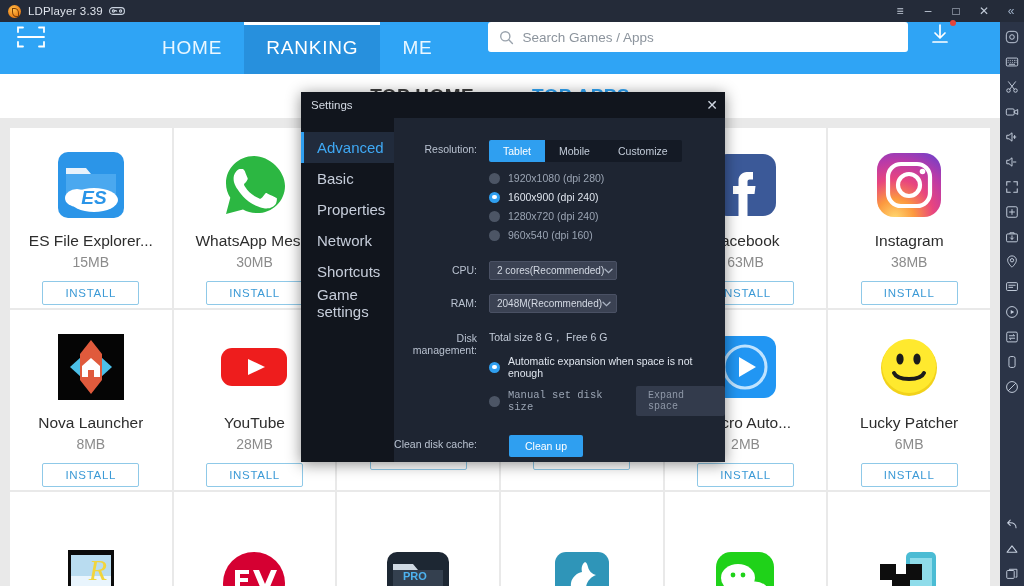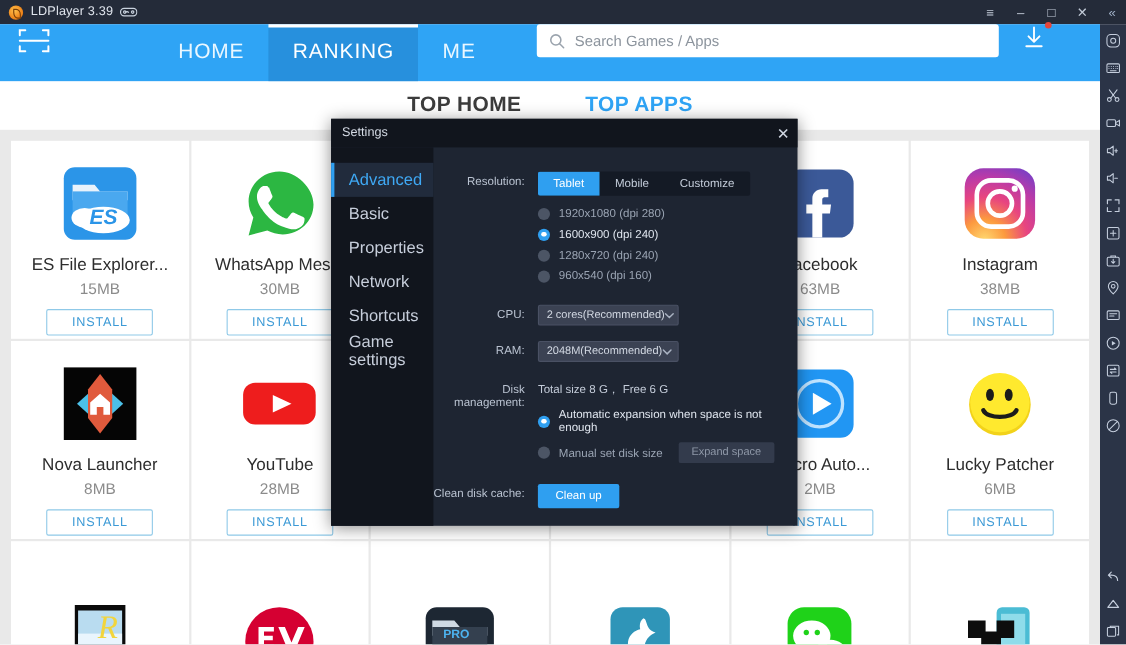--- a/index.html
+++ b/index.html
@@ -114,21 +114,21 @@
     padding-top:2px;box-sizing:border-box;
   }
   .rt-ic{
     width:24px;height:25px;display:flex;align-items:center;justify-content:center;
     color:#c5cedd;cursor:default;flex:0 0 auto;
   }
   .rt-gap{flex:1 1 auto;}
 
   
   .dlg{
-    position:absolute;left:301px;top:108px;width:424px;height:370px;
+    position:absolute;left:301px;top:92px;width:424px;height:370px;
     background:#1e2532;box-shadow:0 2px 14px rgba(0,0,0,.45);
     display:flex;flex-direction:column;justify-content:flex-end;
   }
   .dlg-head{
     height:26px;background:#11151d;display:flex;align-items:center;flex:0 0 auto;
   }
   .dlg-title{color:#d4dae4;font-size:11.5px;margin-left:10px;}
   .dlg-x{
     margin-left:auto;width:26px;height:26px;display:flex;align-items:center;
     justify-content:center;color:#cfd6e1;font-size:14px;cursor:default;
@@ -681,30 +681,30 @@
 
         <div class="row" style="margin-top:16px;">
           <div class="lbl">Disk management:</div>
           <div class="fld">
             <div class="diskinfo">Total size 8 G， Free 6 G</div>
             <div class="radios">
               <div class="rad on">
                 <span class="dot"></span>
                 <span class="t">Automatic expansion when space is not enough</span>
               </div>
-              <div class="rad" style="align-items:center;">
+              <div class="rad" style="align-items:center;font-family:Liberation Mono, monospace;">
                 <span class="dot"></span>
                 <span class="t">Manual set disk size</span>
                 <span class="btn-expand">Expand space</span>
               </div>
             </div>
           </div>
         </div>
 
-        <div class="row" style="margin-top:12px;">
+        <div class="row" style="margin-top:12px;gap:20px;">
           <div class="lbl">Clean disk cache:</div>
           <div class="fld">
             <button class="btn-blue">Clean up</button>
           </div>
         </div>
 
 
       </div>
     </div>
   </div>

